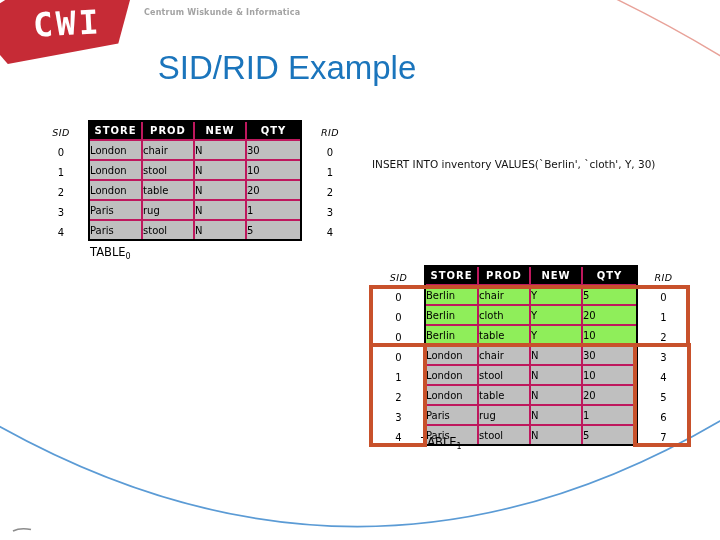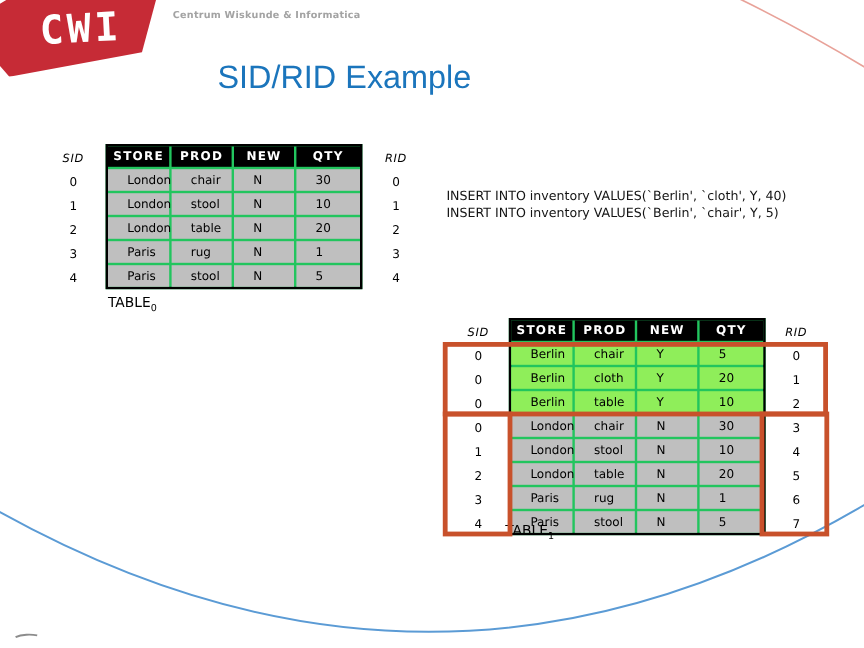--- a/index.html
+++ b/index.html
@@ -20,49 +20,49 @@
     font-family:"DejaVu Sans Mono", monospace; font-weight:bold;
     font-size:33px; letter-spacing:3px; transform:rotate(-3deg);
   }
   .org-name {
     position:absolute; left:144px; top:8px; font-size:8px; font-weight:bold;
     color:#A3A3A3; letter-spacing:0.2px;
   }
 
   .page-title {
     position:absolute; left:0; top:49px; width:574px; text-align:center;
-    font-family:"Liberation Sans", sans-serif; font-size:27px; color:#1B75BC;
+    font-family:"Liberation Sans", sans-serif; font-size:33px; color:#1B75BC;
   }
 
   
   .sql { position:absolute; left:372px; top:157px; font-size:10.5px; line-height:14.2px; color:#141414; }
 
   
   .tblock { position:absolute; }
   .t0 { left:40px; top:120px; }
   .t1 { left:373px; top:265px; }
 
   .side-col { position:absolute; top:4px; display:grid; row-gap:2px; }
   .side-col .sh {
     height:17px; display:flex; align-items:center; justify-content:center;
     font-style:italic; font-size:9.5px; letter-spacing:0.5px;
   }
   .side-col .sv { height:18px; display:flex; align-items:center; justify-content:center; font-size:10px; }
 
   .btable {
-    position:absolute; top:0; background:#22c55e; border:2px solid #000;
+    position:absolute; top:0; background:#be185d; border:2px solid #000;
     display:grid; grid-template-columns:51px 50px 50px 53px; gap:2px;
   }
   .btable .hd {
     background:#000; color:#fff; font-weight:bold; font-size:10px; letter-spacing:1px;
     height:17px; display:flex; align-items:center; justify-content:center;
   }
   .btable .cell {
     background:#BFBFBF; height:18px; display:flex; align-items:center;
-    padding-left:16px; font-size:10px;
+    padding-left:0; font-size:10px;
   }
   .btable .cell.green { background:#8FEE5A; }
 
   .t0 .sid-col { left:0; width:42px; grid-template-rows:17px repeat(5,18px); }
   .t0 .btable  { left:48px; }
   .t0 .rid-col { left:262px; width:56px; grid-template-rows:17px repeat(5,18px); }
 
   .t1 .sid-col { left:0; width:51px; grid-template-rows:17px repeat(8,18px); }
   .t1 .btable  { left:51px; }
   .t1 .rid-col { left:265px; width:51px; grid-template-rows:17px repeat(8,18px); }
@@ -144,22 +144,21 @@
       <div class="sv">1</div>
       <div class="sv">2</div>
       <div class="sv">3</div>
       <div class="sv">4</div>
     </div>
 
     <div class="caption"><span>TABLE</span><sub>0</sub></div>
   </div>
 
   <div class="sql">
-    <div>INSERT INTO inventory VALUES(`Berlin', `cloth', Y, 40)</div>
-    <div>INSERT INTO inventory VALUES(`Berlin', `chair', Y, 5)</div>
+    <div>INSERT INTO inventory VALUES(`Berlin', `cloth', Y, 30)</div>
   </div>
 
   <div class="tblock t1">
     <div class="side-col sid-col">
       <div class="sh">SID</div>
       <div class="sv">0</div>
       <div class="sv">0</div>
       <div class="sv">0</div>
       <div class="sv">0</div>
       <div class="sv">1</div>

